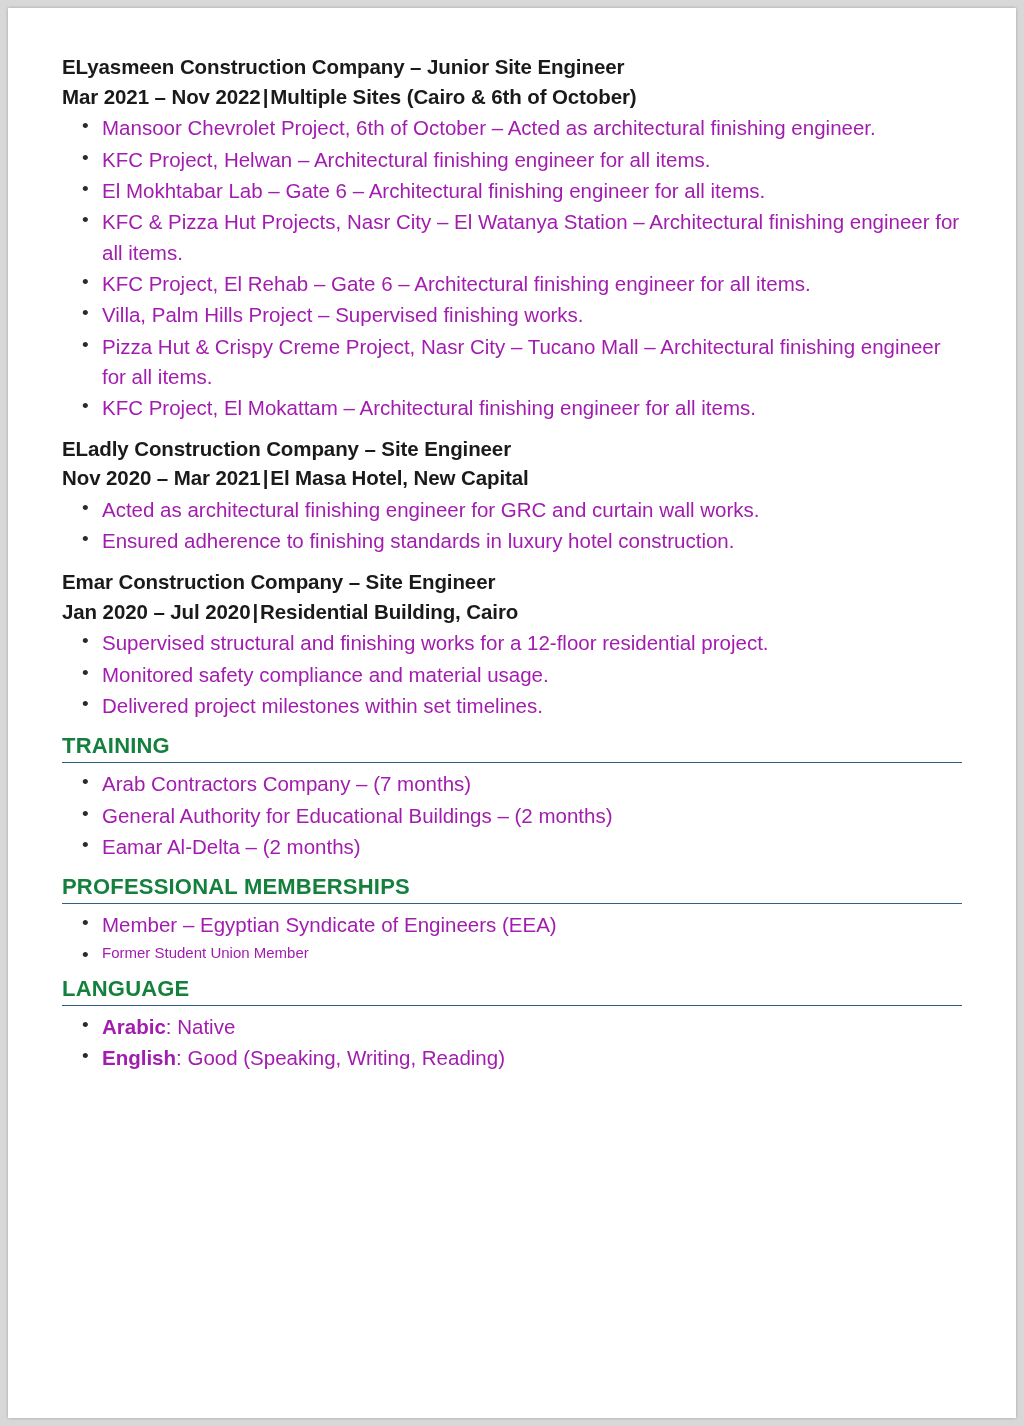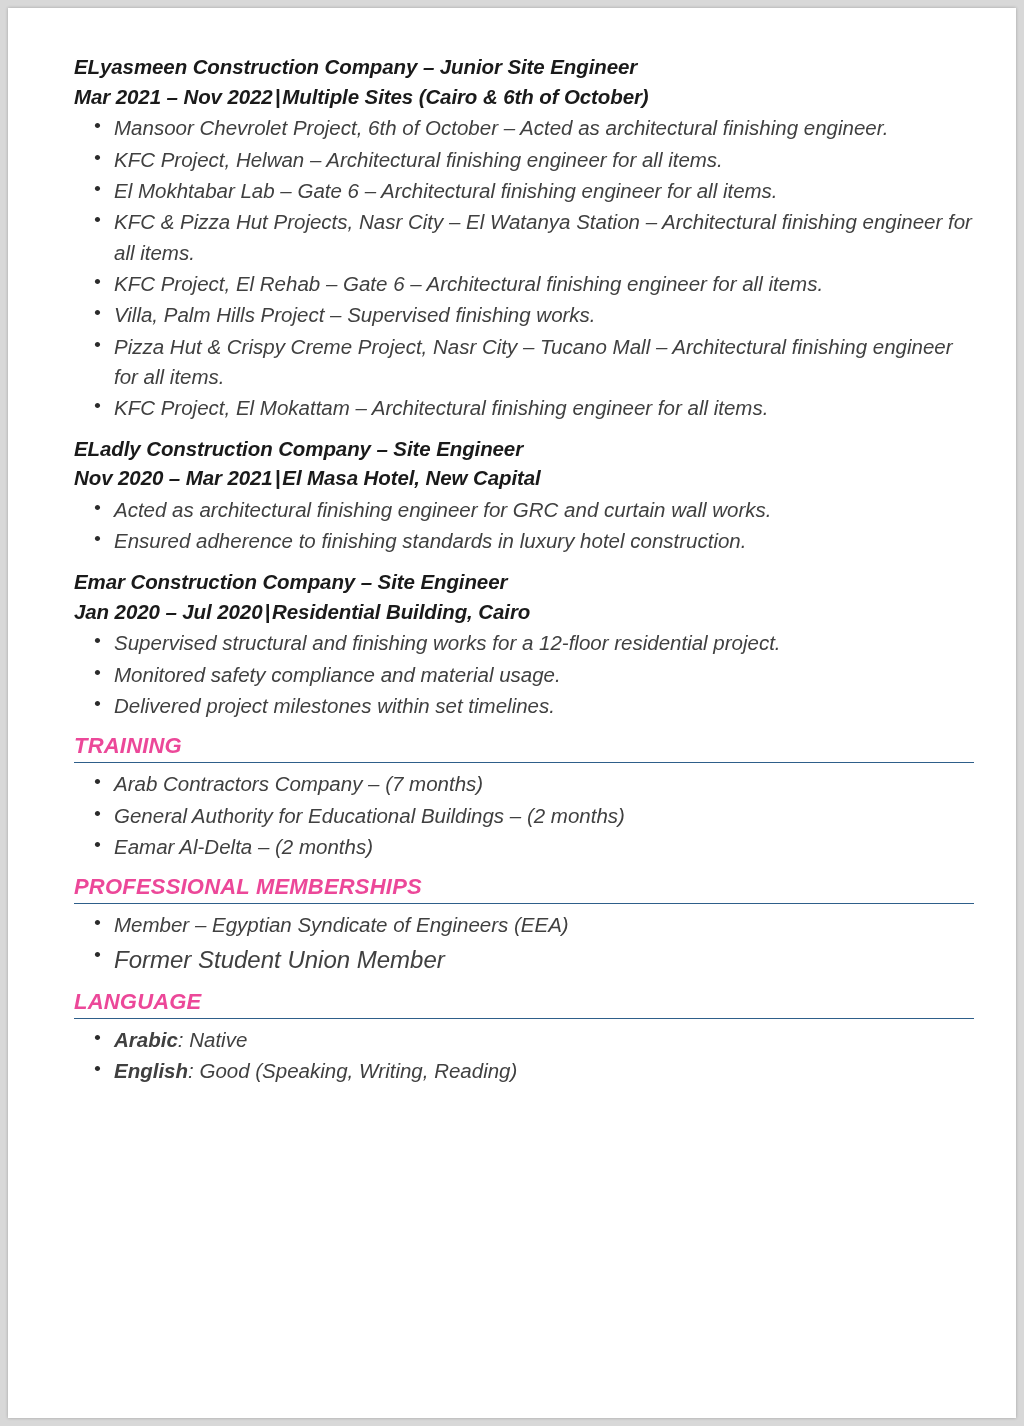--- a/index.html
+++ b/index.html
@@ -17,24 +17,23 @@
     top: 8px;
     left: 8px;
     width: 1008px;
     height: 1410px;
     background: #ffffff;
     box-shadow: 0 0 3px rgba(0,0,0,0.25);
     overflow: hidden;
   }
   .content {
     position: absolute;
-    left: 66px;
+    left: 54px;
     top: 44px;
     width: 900px;
-    font-style: italic;
   }
   .job-head {
     font-size: 20.5px;
     font-weight: bold;
     color: #1a1a1a;
     line-height: 1.45;
     letter-spacing: -0.1px;
   }
   .job-head .line2 {
     display: block;
@@ -45,50 +44,50 @@
   }
   ul.bullets {
     list-style: none;
     margin: 2px 0 0 0;
     padding: 0;
   }
   ul.bullets li {
     position: relative;
     padding-left: 40px;
     font-size: 20.5px;
-    color: #404040;
+    color: #a21caf;
     line-height: 1.48;
     margin-bottom: 1px;
   }
   ul.bullets li::before {
     content: "\2022";
     position: absolute;
     left: 20px;
     top: -1px;
     font-size: 19px;
     color: #2b2b2b;
   }
   .block {
     margin-bottom: 10px;
   }
   .section-title {
     font-size: 22px;
     font-weight: bold;
-    color: #ec4899;
+    color: #15803d;
     letter-spacing: 0.2px;
     margin: 12px 0 0 0;
   }
   .section-rule {
     border: 0;
     border-top: 1.4px solid #2e5f8a;
     margin: 3px 0 6px 0;
     width: 100%;
   }
   ul.bullets li.small {
-    font-size: 24px;
+    font-size: 15px;
   }
   ul.bullets li b {
     font-weight: bold;
   }
 </style>
 </head>
 <body>
 
 <div class="page">
   <div class="content">

